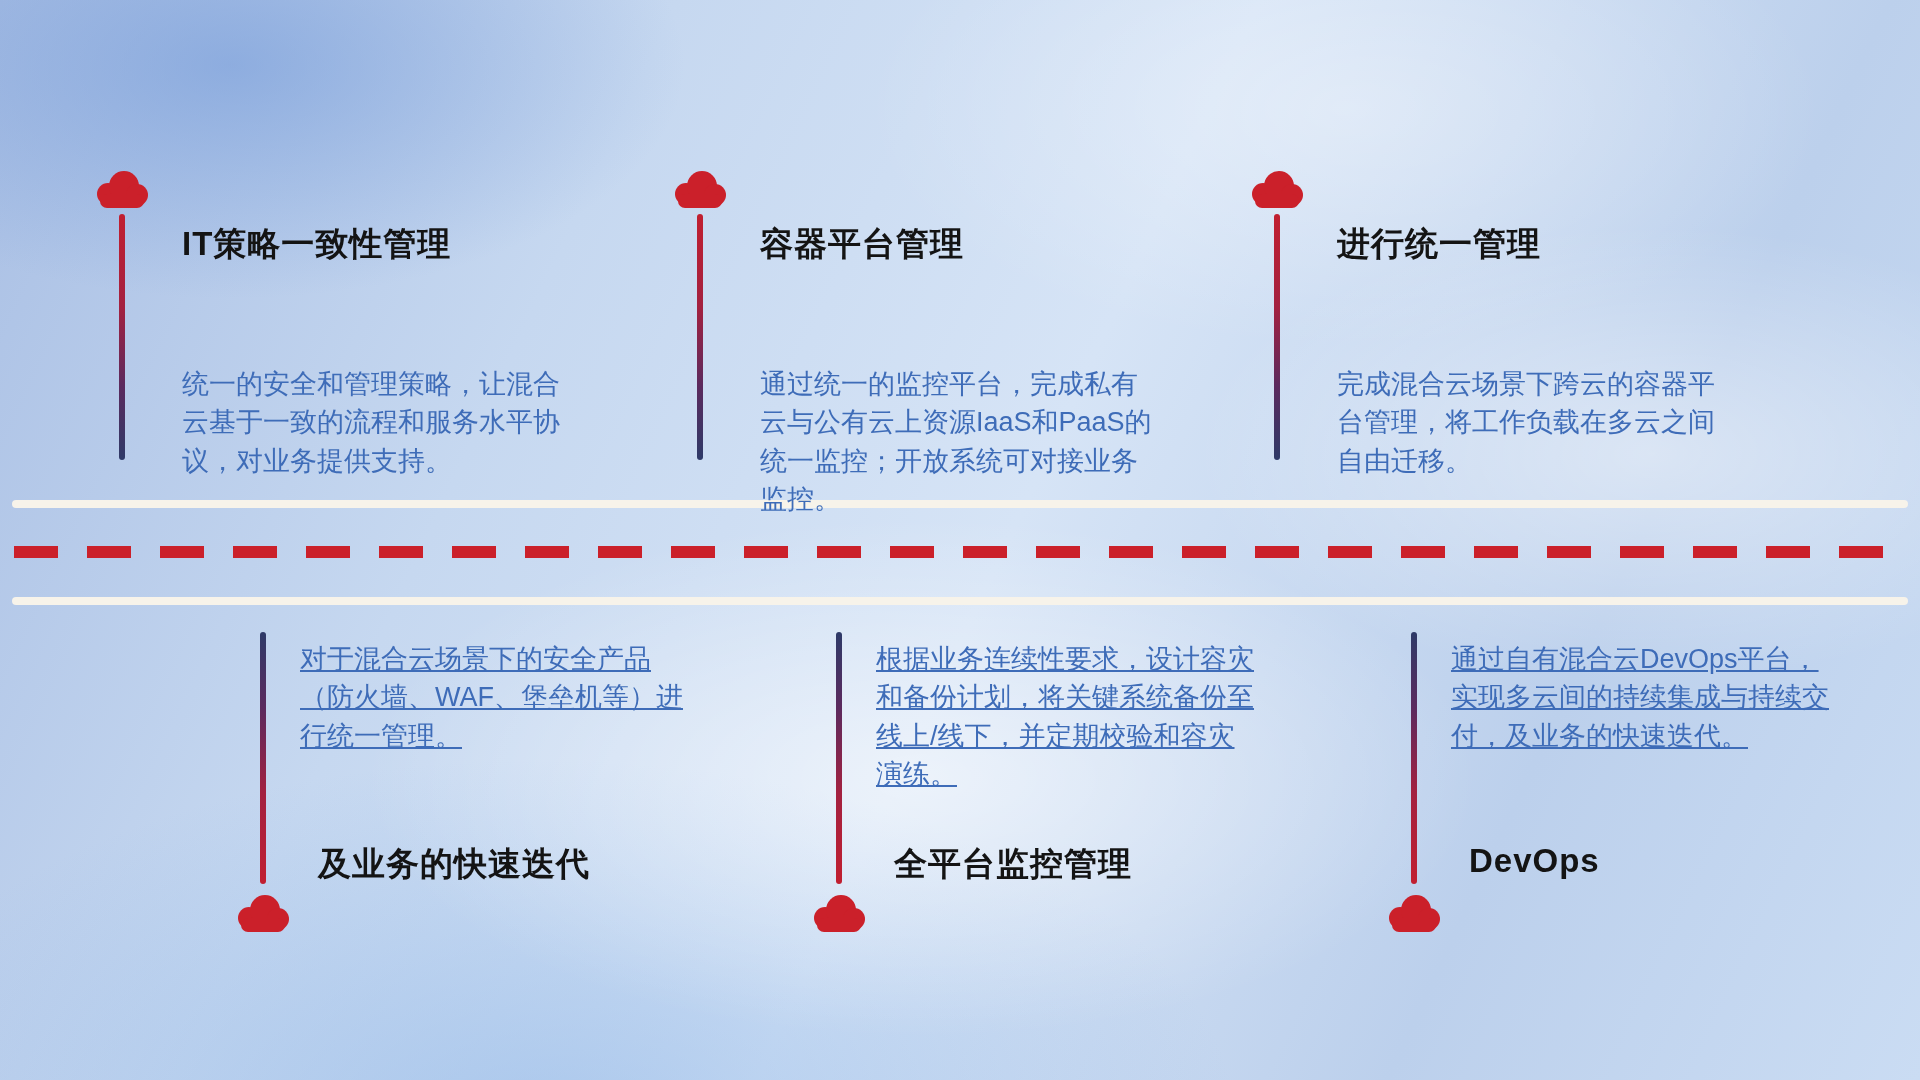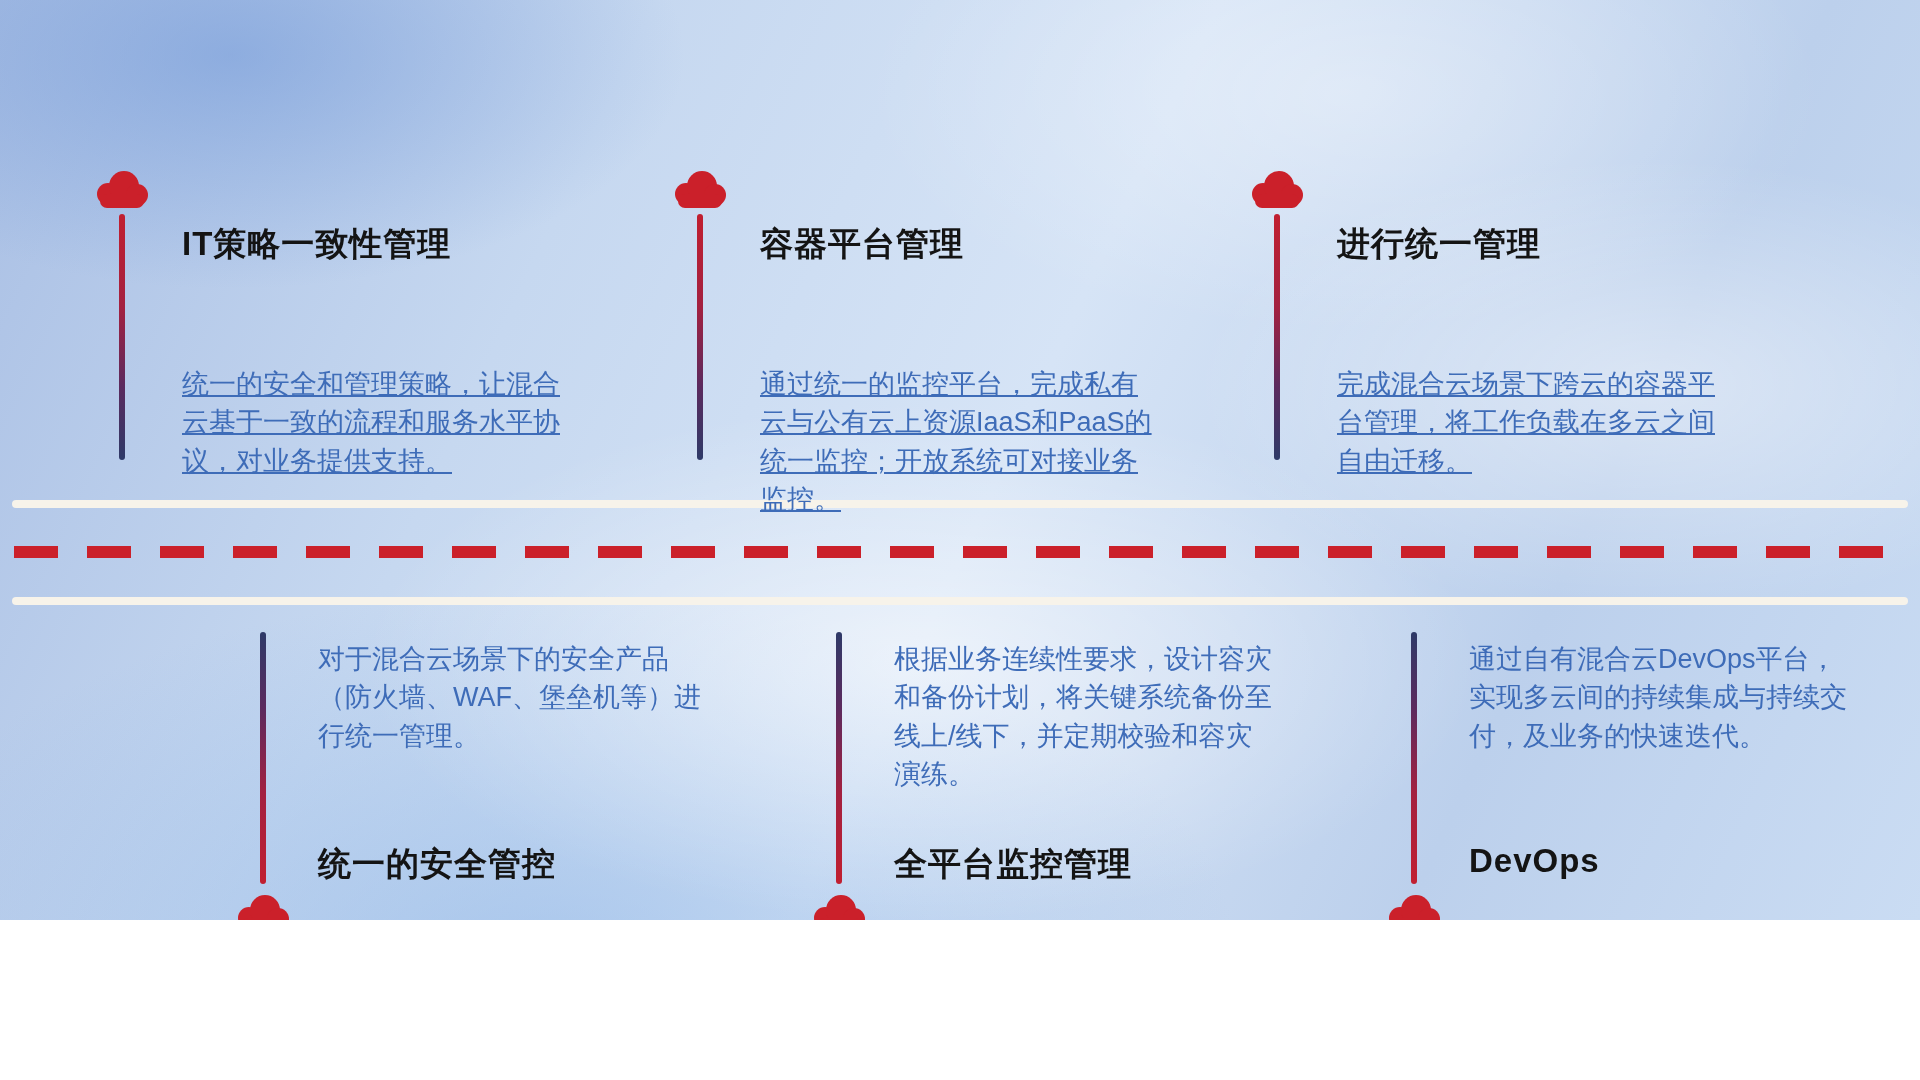--- a/index.html
+++ b/index.html
@@ -2,21 +2,21 @@
 <html style="--red: #cb202a; --navy: #2e3a68; --title: #141414; --desc: #3e6cb8; --road_line: #f7f3ea;"><head>
 <meta charset="utf-8">
 <style>
   * { margin:0; padding:0; box-sizing:border-box; }
   html,body { width:1920px; height:1080px; }
   body {
     font-family:"Liberation Sans","DejaVu Sans",sans-serif;
     overflow:hidden;
   }
   .canvas {
-    position:relative; width:1920px; height:920px; overflow:hidden;
+    position:relative; width:1920px; height:1080px; overflow:hidden;
     background:
       radial-gradient(ellipse 700px 360px at 12% 6%,  rgba(110,150,215,.55), transparent 65%),
       radial-gradient(ellipse 900px 420px at 48% 72%, rgba(255,255,255,.55), transparent 62%),
       radial-gradient(ellipse 760px 380px at 86% 42%, rgba(255,255,255,.45), transparent 60%),
       radial-gradient(ellipse 1000px 520px at 28% 104%, rgba(140,180,230,.55), transparent 70%),
       radial-gradient(ellipse 800px 400px at 70% 10%, rgba(255,255,255,.35), transparent 60%),
       linear-gradient(115deg, #a9bfe4 0%, #c6d8f0 28%, #d6e4f6 52%, #bcd0ec 78%, #cadcf3 100%);
   }
 
   
@@ -47,30 +47,30 @@
   .mdesc {
     position:absolute; font-size:27px; line-height:1.42;
     color:var(--desc,#3e6cb8);
   }
 
   
   .mt { top:170px; }
   .mt .cloud  { left:0; top:0; }
   .mt .stem   { left:25px; top:44px; height:246px; }
   .mt .mtitle { left:88px; top:52px; }
-  .mt .mdesc  { left:88px; top:195px; width:400px;text-decoration:underline; }
+  .mt .mdesc  { left:88px; top:195px; width:400px; }
   .mt1 { left:94px; }
   .mt2 { left:672px; }
   .mt3 { left:1249px; }
 
   
   .mb { top:632px; }
   .mb .stem   { left:0; top:0; height:252px; }
   .mb .cloud  { left:-25px; top:262px; }
-  .mb .mdesc  { left:58px; top:8px; width:385px; }
+  .mb .mdesc  { left:40px; top:8px; width:385px;text-decoration:underline; }
   .mb .mtitle { left:58px; top:210px; }
   .mb1 { left:260px; }
   .mb2 { left:836px; }
   .mb3 { left:1411px; }
 </style>
 </head>
 <body>
 
 <div class="canvas">
 
@@ -118,21 +118,21 @@
       </svg>
     </div>
     <div class="stem down"></div>
     <div class="mtitle">进行统一管理</div>
     <div class="mdesc">完成混合云场景下跨云的容器平台管理，将工作负载在多云之间自由迁移。</div>
   </div>
 
   <div class="milestone mb mb1">
     <div class="stem up"></div>
     <div class="mdesc">对于混合云场景下的安全产品（防火墙、WAF、堡垒机等）进行统一管理。</div>
-    <div class="mtitle">统一的安全管控</div>
+    <div class="mtitle">及业务的快速迭代</div>
     <div class="cloud">
       <svg viewBox="0 0 56 38" width="56" height="38">
         <circle cx="14" cy="24" r="11"></circle>
           <circle cx="30" cy="16" r="15"></circle>
           <circle cx="43" cy="25" r="11"></circle>
         <rect x="6" y="24" width="44" height="14" rx="7"></rect>
       </svg>
     </div>
   </div>
 

